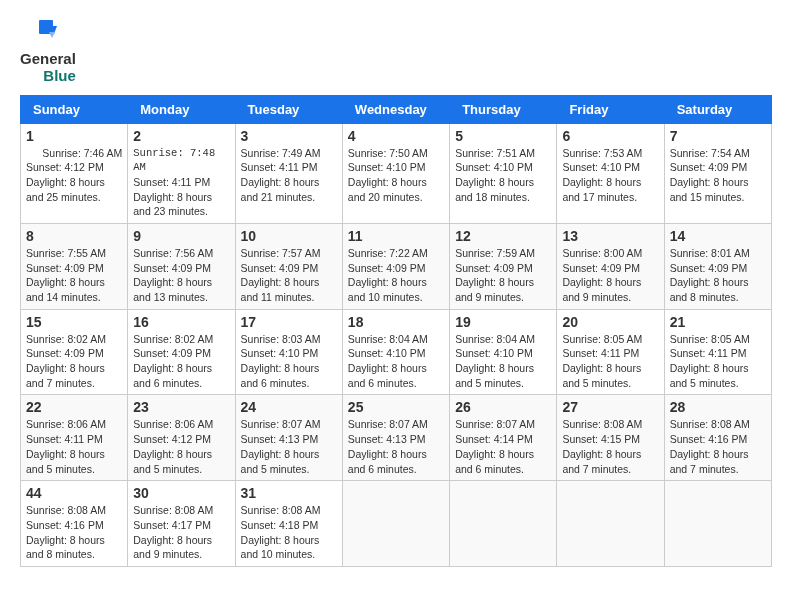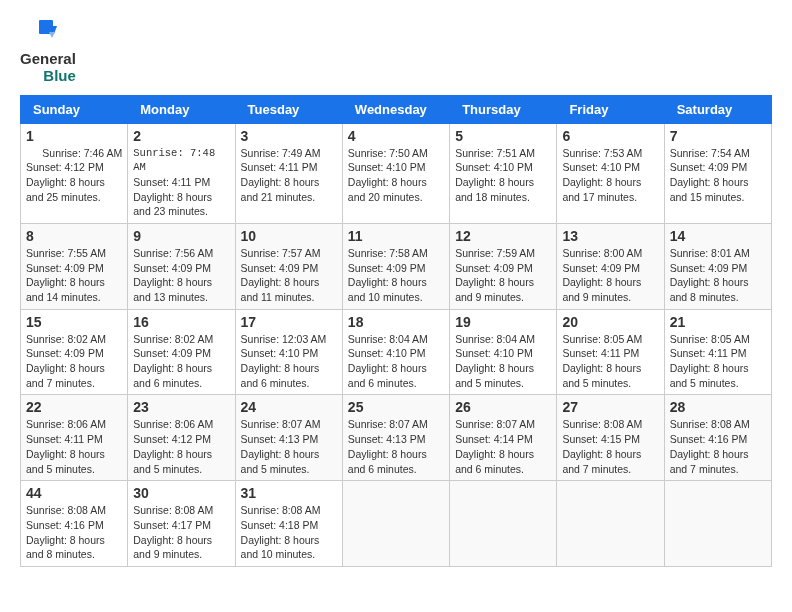--- a/index.html
+++ b/index.html
@@ -161,21 +161,21 @@
           <span style="display: block; line-height: 1.4;">Daylight: 8 hours and 13 minutes.</span>
         </td>
         <td>
           <span class="day-num">10</span>
           <span style="display: block; line-height: 1.4;">Sunrise: 7:57 AM</span>
           <span style="display: block; line-height: 1.4;">Sunset: 4:09 PM</span>
           <span style="display: block; line-height: 1.4;">Daylight: 8 hours and 11 minutes.</span>
         </td>
         <td>
           <span class="day-num">11</span>
-          <span style="display: block; line-height: 1.4;">Sunrise: 7:58 AM</span>
+          <span style="display: block; line-height: 1.4;">Sunrise: 7:22 AM</span>
           <span style="display: block; line-height: 1.4;">Sunset: 4:09 PM</span>
           <span style="display: block; line-height: 1.4;">Daylight: 8 hours and 10 minutes.</span>
         </td>
         <td>
           <span class="day-num">12</span>
           <span style="display: block; line-height: 1.4;">Sunrise: 7:59 AM</span>
           <span style="display: block; line-height: 1.4;">Sunset: 4:09 PM</span>
           <span style="display: block; line-height: 1.4;">Daylight: 8 hours and 9 minutes.</span>
         </td>
         <td>
@@ -199,21 +199,21 @@
           <span style="display: block; line-height: 1.4;">Daylight: 8 hours and 7 minutes.</span>
         </td>
         <td>
           <span class="day-num">16</span>
           <span style="display: block; line-height: 1.4;">Sunrise: 8:02 AM</span>
           <span style="display: block; line-height: 1.4;">Sunset: 4:09 PM</span>
           <span style="display: block; line-height: 1.4;">Daylight: 8 hours and 6 minutes.</span>
         </td>
         <td>
           <span class="day-num">17</span>
-          <span style="display: block; line-height: 1.4;">Sunrise: 12:03 AM</span>
+          <span style="display: block; line-height: 1.4;">Sunrise: 8:03 AM</span>
           <span style="display: block; line-height: 1.4;">Sunset: 4:10 PM</span>
           <span style="display: block; line-height: 1.4;">Daylight: 8 hours and 6 minutes.</span>
         </td>
         <td>
           <span class="day-num">18</span>
           <span style="display: block; line-height: 1.4;">Sunrise: 8:04 AM</span>
           <span style="display: block; line-height: 1.4;">Sunset: 4:10 PM</span>
           <span style="display: block; line-height: 1.4;">Daylight: 8 hours and 6 minutes.</span>
         </td>
         <td>

